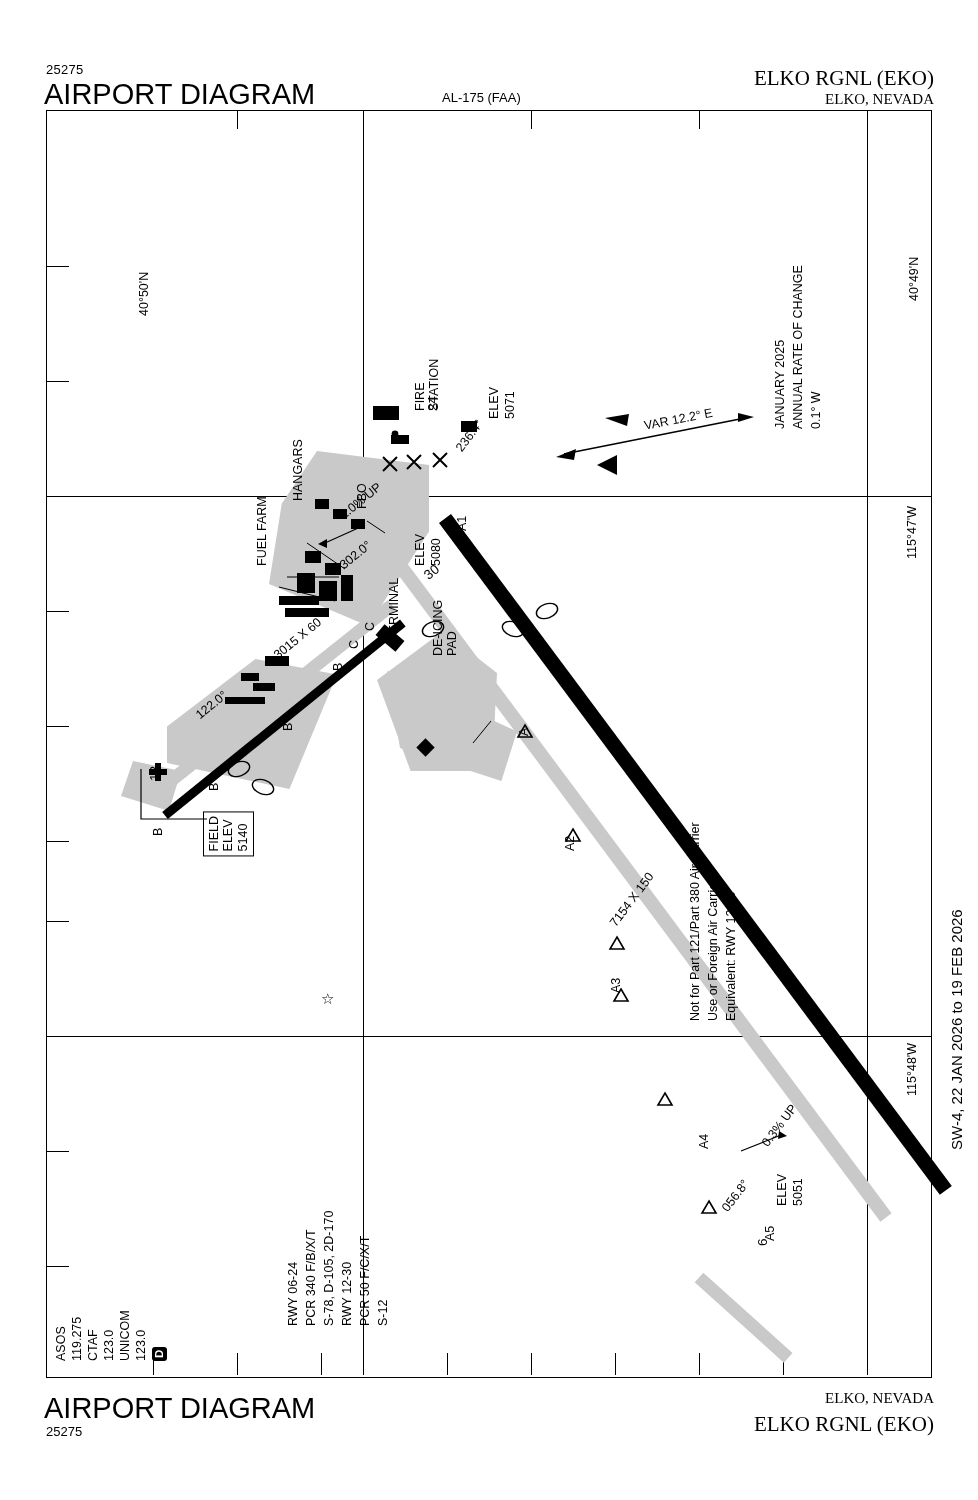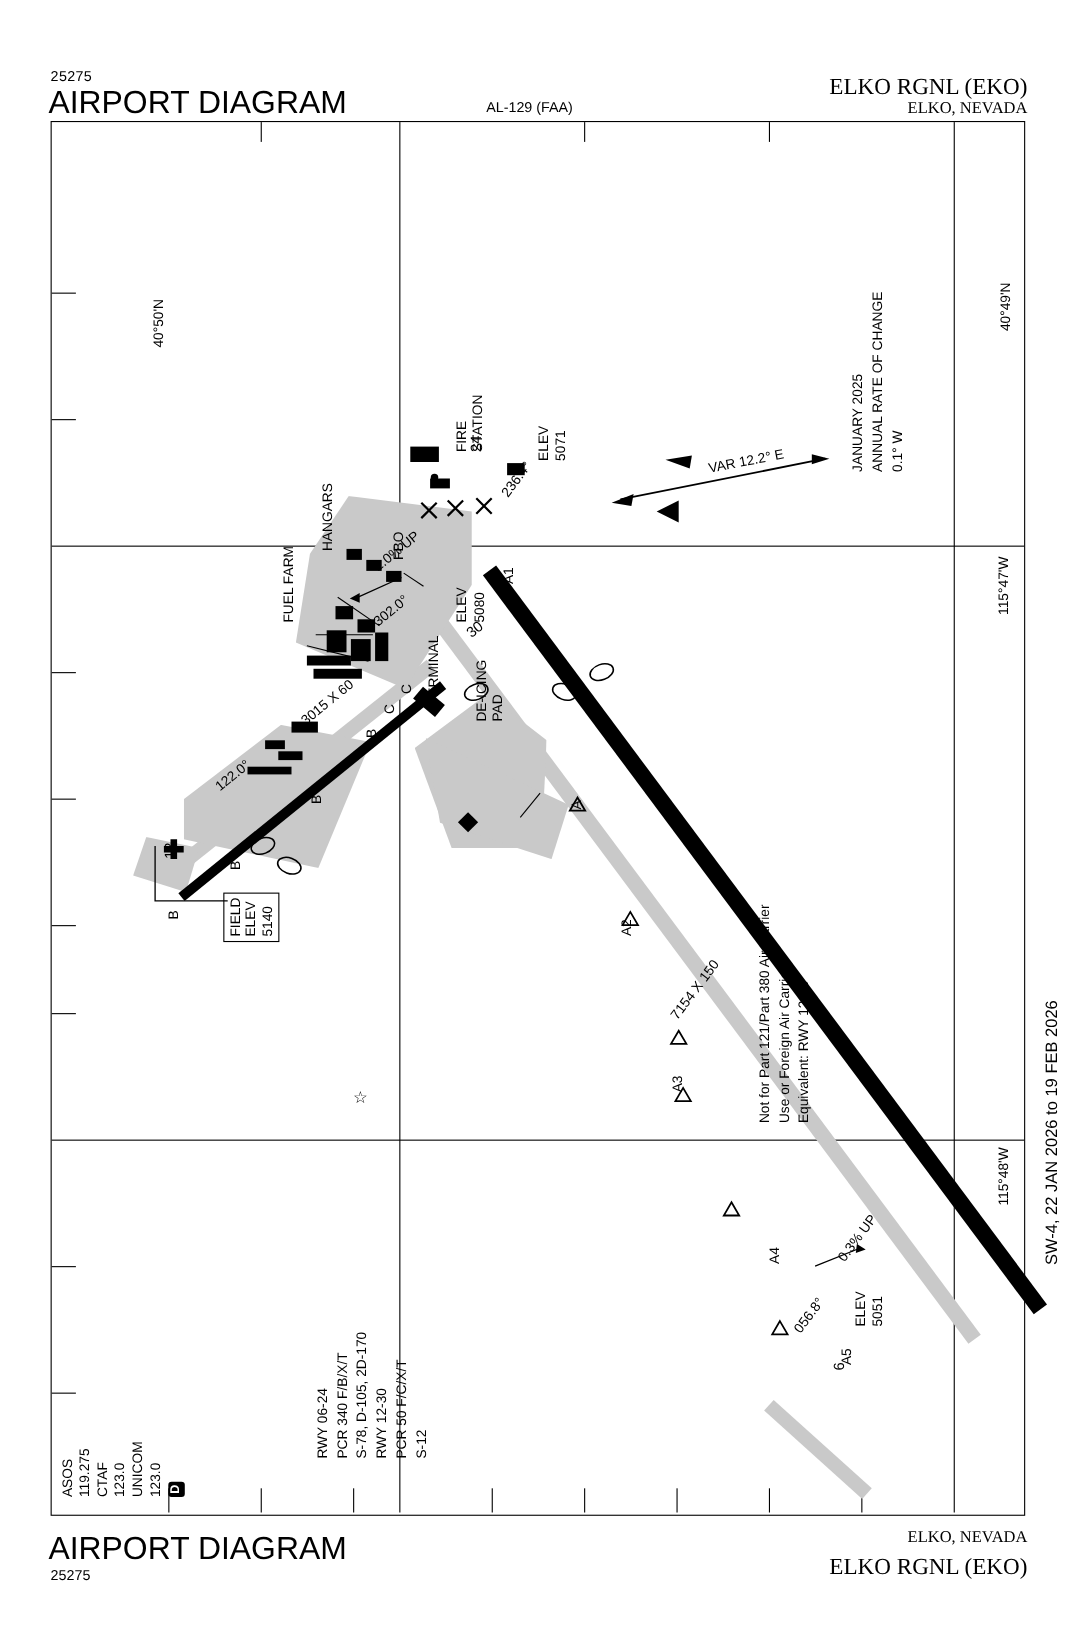--- a/index.html
+++ b/index.html
@@ -183,21 +183,21 @@
   }
   svg { overflow: visible; }
 </style>
 </head>
 <body>
 
 <div class="page">
 
   <div class="hdr-num">25275</div>
   <div class="hdr-title">AIRPORT DIAGRAM</div>
-  <div class="hdr-al">AL-129 (FAA)</div>
+  <div class="hdr-al">AL-175 (FAA)</div>
   <div class="hdr-right1">ELKO RGNL (EKO)</div>
   <div class="hdr-right2">ELKO, NEVADA</div>
 
   <div class="side-right">SW-4,  22 JAN 2026  to  19 FEB 2026</div>
 
   <div class="frame">
 
     <div class="grat" style="left:820px; top:0; width:1.2px; height:1264px;"></div>
     <div class="grat" style="left:316px; top:0; width:1.2px; height:1264px;"></div>
 

